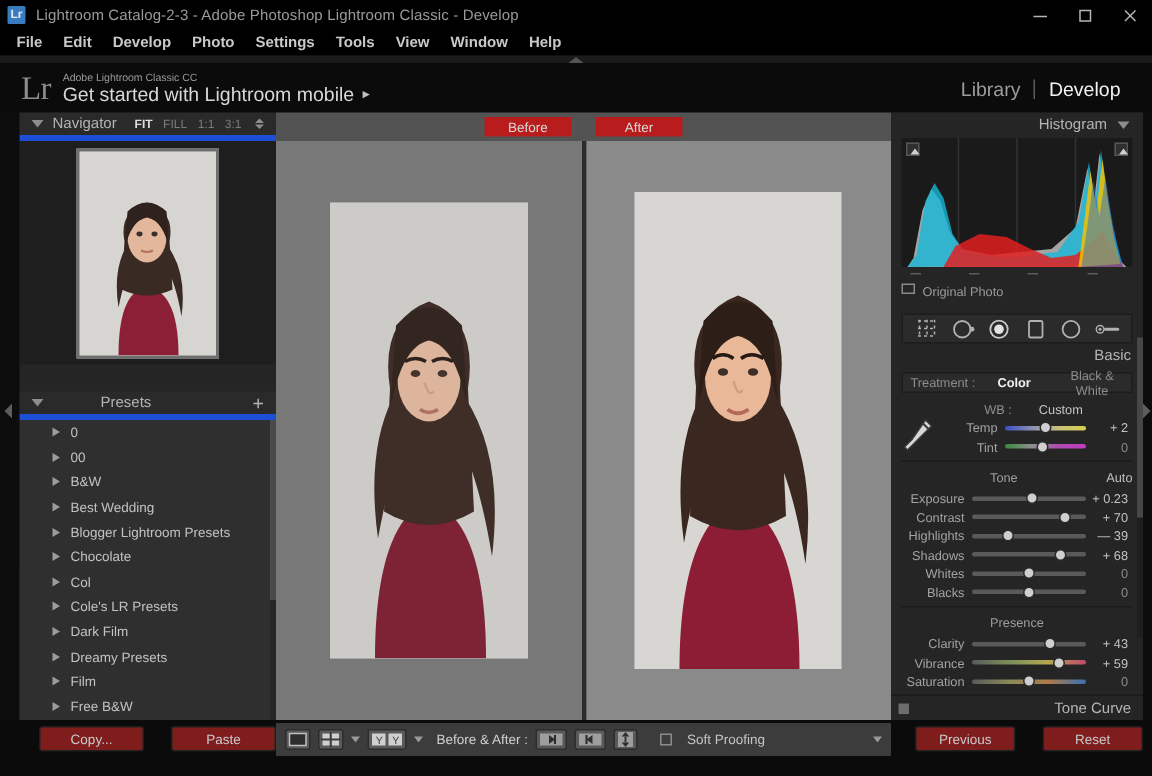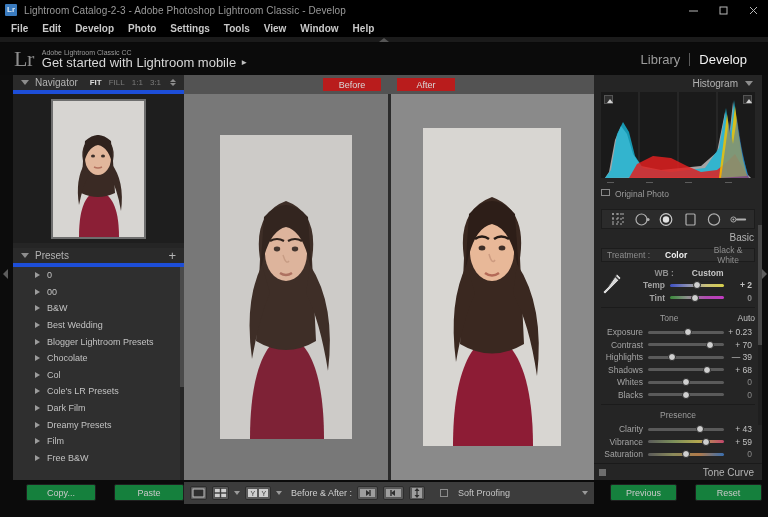--- a/index.html
+++ b/index.html
@@ -91,21 +91,21 @@
   .stepper i.up { border-bottom:3px solid #8d8d8d; }
   .stepper i.dn { border-top:3px solid #8d8d8d; }
 
   .nav-thumb-wrap {
     height: 149px; background: #1e1e1e; display: flex; align-items: center; justify-content: center;
   }
   .nav-thumb {
     width: 95px; height: 140px; background: #cfcfcf; border: 2px solid #6e6e6e; position: relative; overflow: hidden;
   }
 
-  .presets-head { margin-top: 5px; }
+  .presets-head { margin-top: 18px; gap: 32px; }
   .plus { margin-left: auto; color: #b4b4b4; font-size: 13px; line-height: 1; }
   .preset-list { background: #2f2f2f; height: 216px; overflow: hidden; position: relative; }
   .preset-row { height: 16.6px; display: flex; align-items: center; padding-left: 22px; }
   .preset-row .tri {
     width: 0; height: 0; border-top: 3.5px solid transparent; border-bottom: 3.5px solid transparent;
     border-left: 5px solid #9c9c9c; margin-right: 7px;
   }
   .preset-row .lbl { color: #c2c2c2; font-size: 9px; }
   .preset-scroll { position: absolute; right: 0; top: 0; width: 4px; height: 216px; background: #262626; }
   .preset-scroll .thumbb { position: absolute; top: 0; left: 0; width: 4px; height: 120px; background: #4a4a4a; }
@@ -176,21 +176,21 @@
   }
   .tool { width: 17px; height: 15px; display:flex; align-items:center; justify-content:center; }
 
   .basic-head { height: 17px; display:flex; align-items:center; justify-content:flex-end; padding-right: 8px; }
   .treat-row { margin: 2px 7px 0; height: 14px; display:flex; align-items:center;
                background: #2b2b2b; border: 1px solid #1c1c1c; }
   .treat-row .tlbl { color: #8e8e8e; font-size: 8.5px; padding-left: 5px; }
   .treat-row .opt { flex: 1; text-align: center; font-size: 8.5px; color: #8e8e8e; }
   .treat-row .opt.sel { color: #f0f0f0; font-weight: bold; }
 
-  .wb-row { margin: 4px 7px 0; display: flex; align-items: center; font-weight: bold; }
+  .wb-row { margin: 4px 7px 0; display: flex; align-items: flex-end; }
   .eyedropper { width: 22px; height: 26px; position: relative; }
   .wb-right { flex: 1; }
   .wb-top { display: flex; align-items: center; justify-content: center; gap: 18px; height: 13px; }
   .wb-top .k { color: #8e8e8e; font-size: 8.5px; }
   .wb-top .v { color: #c6c6c6; font-size: 8.5px; }
 
   .slider-row { display: flex; align-items: center; height: 12.5px; }
   .slider-row .name { width: 47px; text-align: right; color: #a3a3a3; font-size: 8.5px; padding-right: 5px; }
   .slider-row .track { flex: 1; height: 3px; position: relative; border-radius: 2px; background: #4f4f4f; }
   .slider-row .track .knob {
@@ -212,21 +212,21 @@
     border-top: 1px solid #1a1a1a;
   }
   .tonecurve-head .sqbtn { position: absolute; left: 5px; width: 7px; height: 7px; background: #6d6d6d; }
   .rp-scroll { position: absolute; right: 0; top: 150px; width: 4px; height: 200px; background: #1f1f1f; }
   .rp-scroll .thumbb { position:absolute; top:0; left:0; width:4px; height:120px; background:#474747; }
 
   
   .bottom { position: absolute; left: 0; top: 480px; width: 768px; height: 37px; background: #0b0b0b; }
   .bl-area { position: absolute; left: 13px; top: 4px; width: 171px; display: flex; gap: 5px; }
   .bigbtn {
-    flex: 1; height: 17px; background: #15803d; border: 1px solid #1f1f1f; border-radius: 2px;
+    flex: 1; height: 17px; background: #7f1d1d; border: 1px solid #1f1f1f; border-radius: 2px;
     color: #c9c9c9; font-size: 9px; display: flex; align-items: center; justify-content: center; margin-left: 13px;
   }
   .bc-area {
     position: absolute; left: 184px; top: 2px; width: 410px; height: 22px;
     background: #3c3c3c; display: flex; align-items: center; padding: 0 6px; gap: 5px;
   }
   .tbtn { width: 17px; height: 14px; background: #595959; border: 1px solid #2d2d2d; border-radius: 2px;
           display:flex; align-items:center; justify-content:center; }
   .tcaret { width:0;height:0;border-left:3px solid transparent;border-right:3px solid transparent;border-top:4px solid #9a9a9a; }
   .ba-label { color: #d0d0d0; font-size: 9px; margin-left: 4px; }

